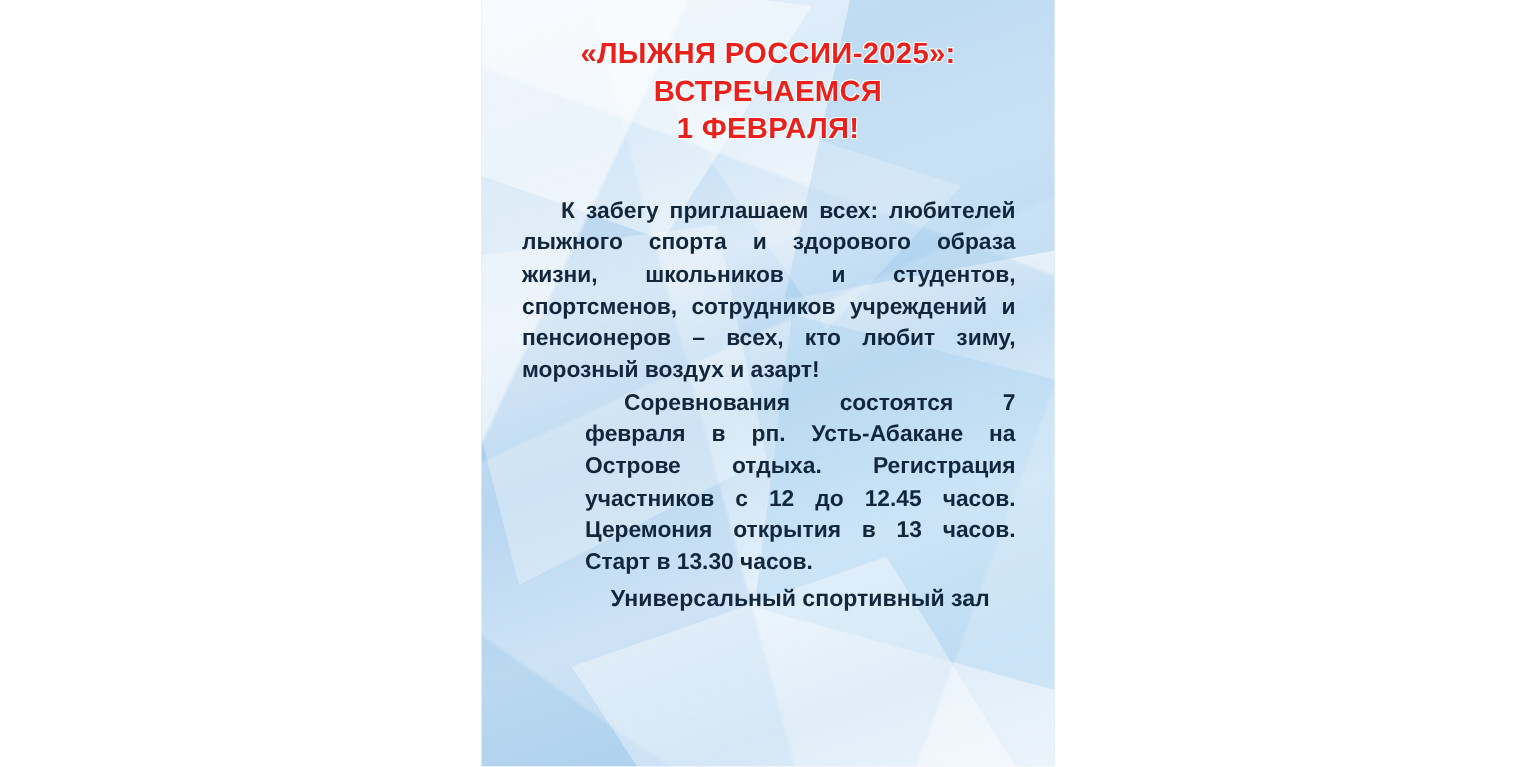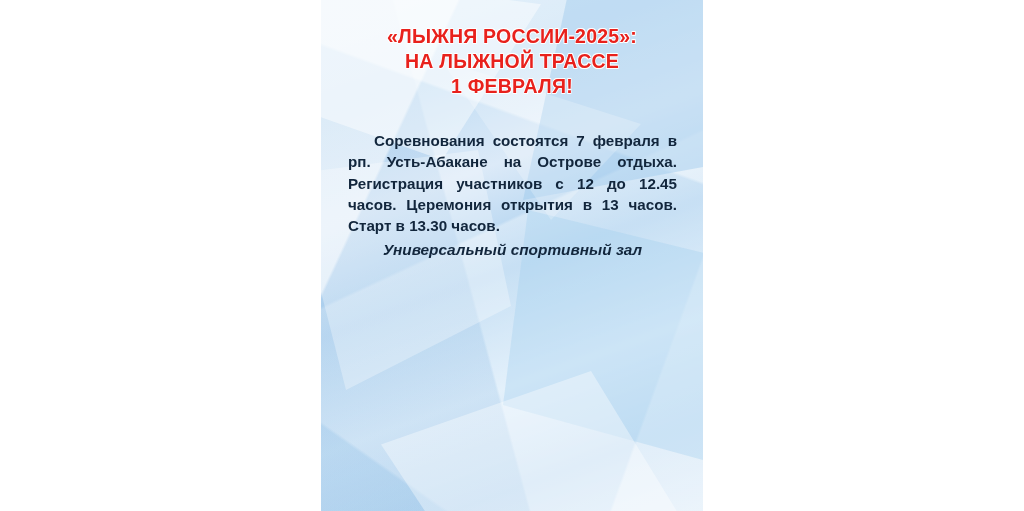--- a/index.html
+++ b/index.html
@@ -115,25 +115,24 @@
     font-weight: bold;
     line-height: 21.3px;
     text-align: justify;
     text-justify: inter-word;
   }
   .copy p {
     margin: 0;
     text-indent: 26px;
     hyphens: manual;
   }
-  .copy p + p { margin-top: 0; }
+  .copy p + p { margin-top: 0; margin-left: 42px; }
 
   .signature {
     margin-top: 3px !important;
-    font-style: italic;
     font-weight: bold;
     text-align: center;
     text-indent: 0 !important;
     font-size: 15.4px;
   }
 </style>
 </head>
 <body>
 
 <div class="page">
@@ -145,23 +144,24 @@
     <div class="facet f2"></div>
     <div class="facet f3"></div>
     <div class="facet f4"></div>
     <div class="facet f5"></div>
     <div class="facet f6"></div>
 
     <div class="body-panel"></div>
 
     <div class="headline">
       <span class="l1">«ЛЫЖНЯ РОССИИ-2025»:</span>
-      <span class="l3">НА ЛЫЖНОЙ ТРАССЕ</span>
+      <span class="l2">ВСТРЕЧАЕМСЯ</span>
       <span class="l4">1 ФЕВРАЛЯ!</span>
     </div>
 
     <div class="copy">
+      <p>К забегу приглашаем всех: любителей лыжного спорта и здорового образа жизни, школьников и студентов, спортсменов, сотрудников учреждений и пенсионеров – всех, кто любит зиму, морозный воздух и азарт!</p>
       <p>Соревнования состоятся 7 февраля в рп. Усть-Абакане на Острове отдыха. Регистрация участников с 12 до 12.45 часов. Церемония открытия в 13 часов. Старт в 13.30 часов.</p>
       <p class="signature">Универсальный спортивный зал</p>
     </div>
 
   </div>
 </div>
 
 </body></html>

